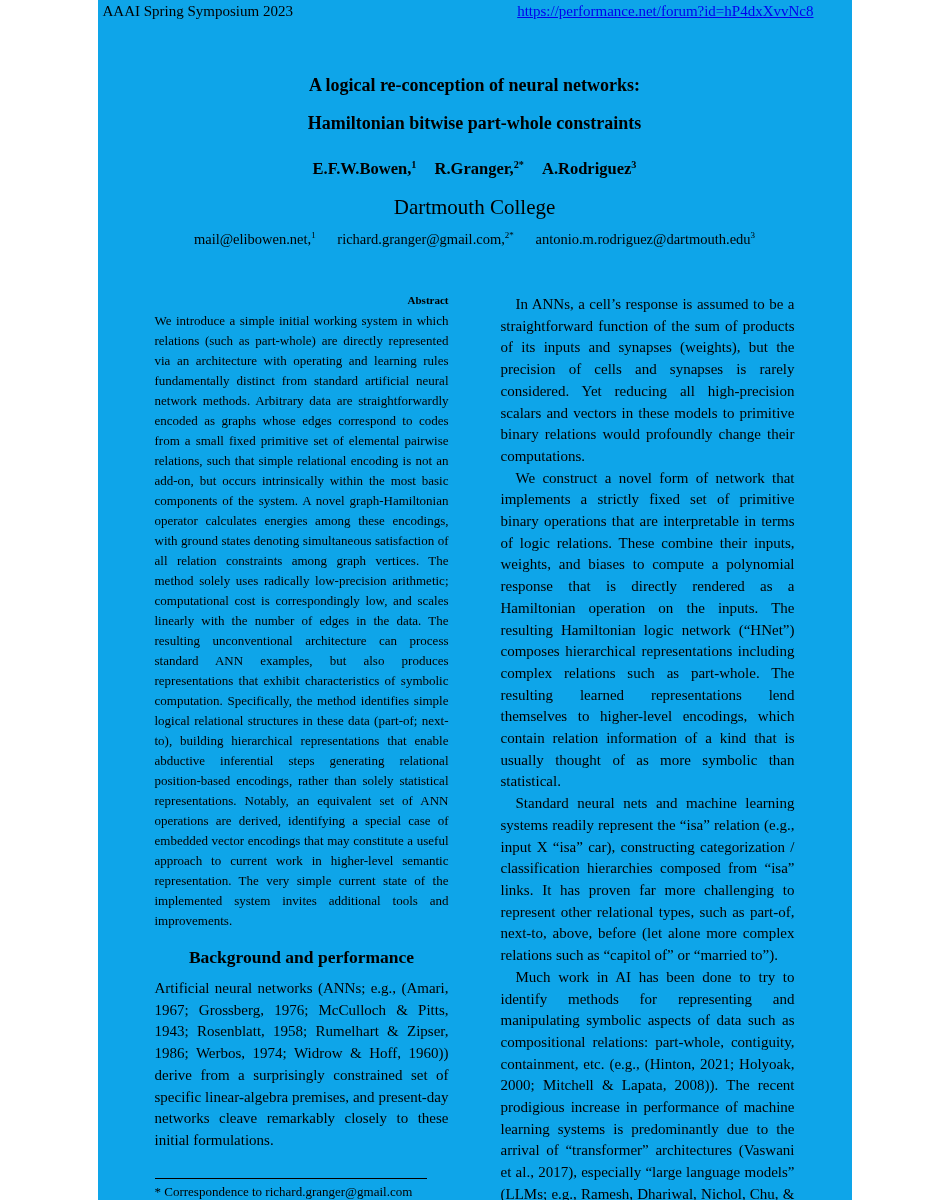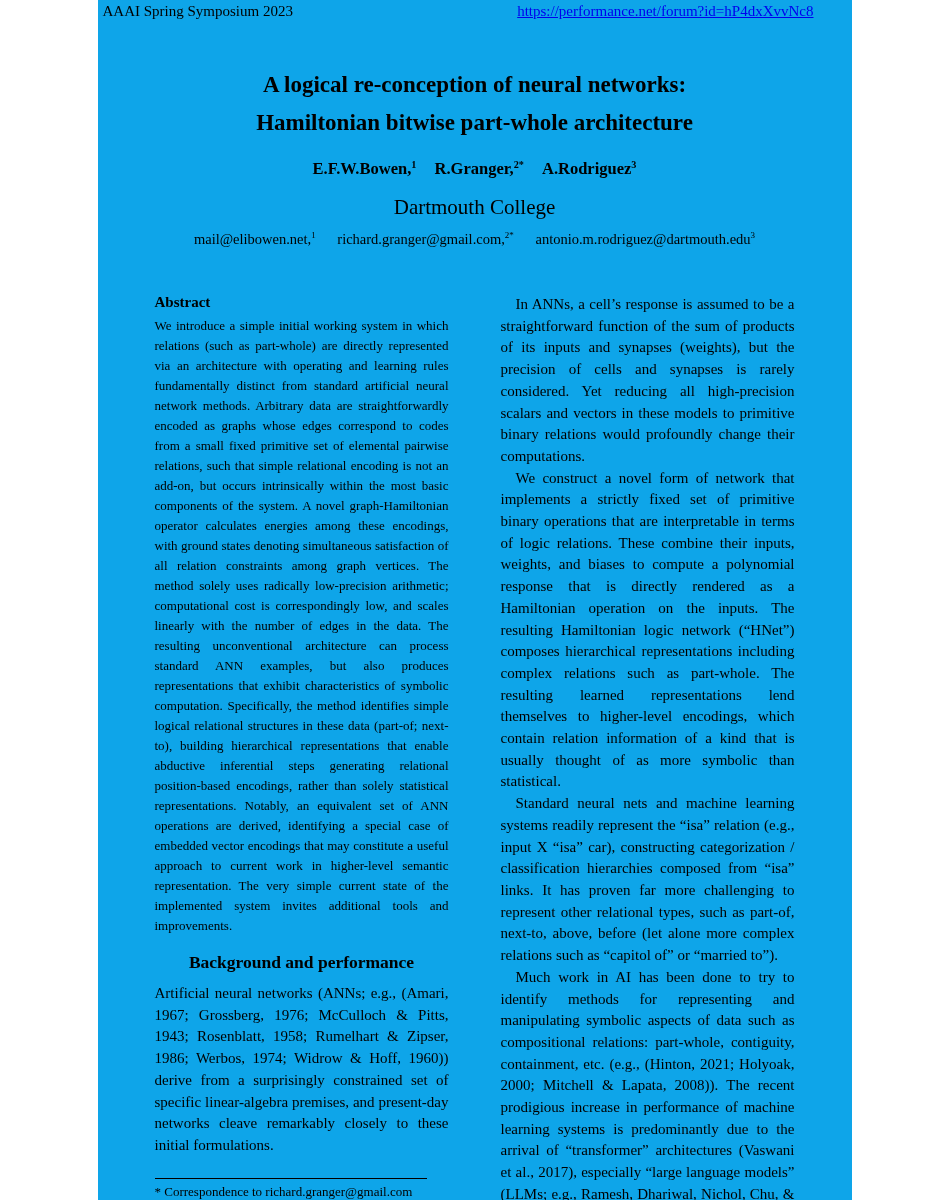--- a/index.html
+++ b/index.html
@@ -9,31 +9,31 @@
     background: #0ea5e9; color: #000000;
     font-family: "Liberation Serif", "DejaVu Serif", serif;
     position: relative; overflow: hidden;
   }
   .header {
     display: flex; justify-content: space-between; align-items: baseline;
     padding: 3px 38px 0 5px; font-size: 15px;
   }
   .header a { color: #0000EE; text-decoration: underline; cursor: pointer; }
   .title-block { text-align: center; margin-top: 46px; }
-  .paper-title { font-size: 23px; font-weight: bold; line-height: 38px; }
+  .paper-title { font-size: 18px; font-weight: bold; line-height: 38px; }
   .paper-title span { display: block; }
   .authors { margin-top: 17px; font-size: 16.5px; font-weight: bold; }
   .authors .author { margin: 0 7px; }
   sup { font-size: 62%; line-height: 0; }
   .affiliation { margin-top: 16px; font-size: 21px; }
   .emails { margin-top: 11px; font-size: 14.5px; }
   .emails .email { margin: 0 9px; }
   .columns { display: flex; gap: 52px; padding: 0 57px; margin-top: 46px; }
   .col { width: 391.5px; text-align: justify; hyphens: auto; }
-  .abstract-heading { text-align: left; font-weight: bold; font-size: 15px; margin: 0 0 5px 0; }
+  .abstract-heading { text-align: right; font-weight: bold; font-size: 11px; margin: 0 0 5px 0; }
   .abstract-text { font-size: 13px; line-height: 20px; margin: 0; }
   .section-heading { text-align: center; font-weight: bold; font-size: 17.5px; margin: 16px 0 10px 0; }
   .body-p { font-size: 15px; line-height: 21.7px; margin: 0; }
   .indent { text-indent: 15px; }
   .footnote { position: absolute; left: 57px; bottom: 0; }
   .footnote-rule { width: 272px; border-top: 1.2px solid #000; margin-bottom: 5px; }
   .footnote-text { font-size: 13px; }
 </style>
 </head>
 <body>
@@ -41,21 +41,21 @@
 <div class="page">
 
   <div class="header">
     <span>AAAI Spring Symposium 2023</span>
     <a>https://performance.net/forum?id=hP4dxXvvNc8</a>
   </div>
 
   <div class="title-block">
     <div class="paper-title">
       <span>A logical re-conception of neural networks:</span>
-      <span>Hamiltonian bitwise part-whole architecture</span>
+      <span>Hamiltonian bitwise part-whole constraints</span>
     </div>
 
     <div class="authors">
       <span class="author"><span>E.F.W.Bowen,</span><sup>1</sup></span>
       <span class="author"><span>R.Granger,</span><sup>2*</sup></span>
       <span class="author"><span>A.Rodriguez</span><sup>3</sup></span>
     </div>
 
     <div class="affiliation">Dartmouth College</div>
 

